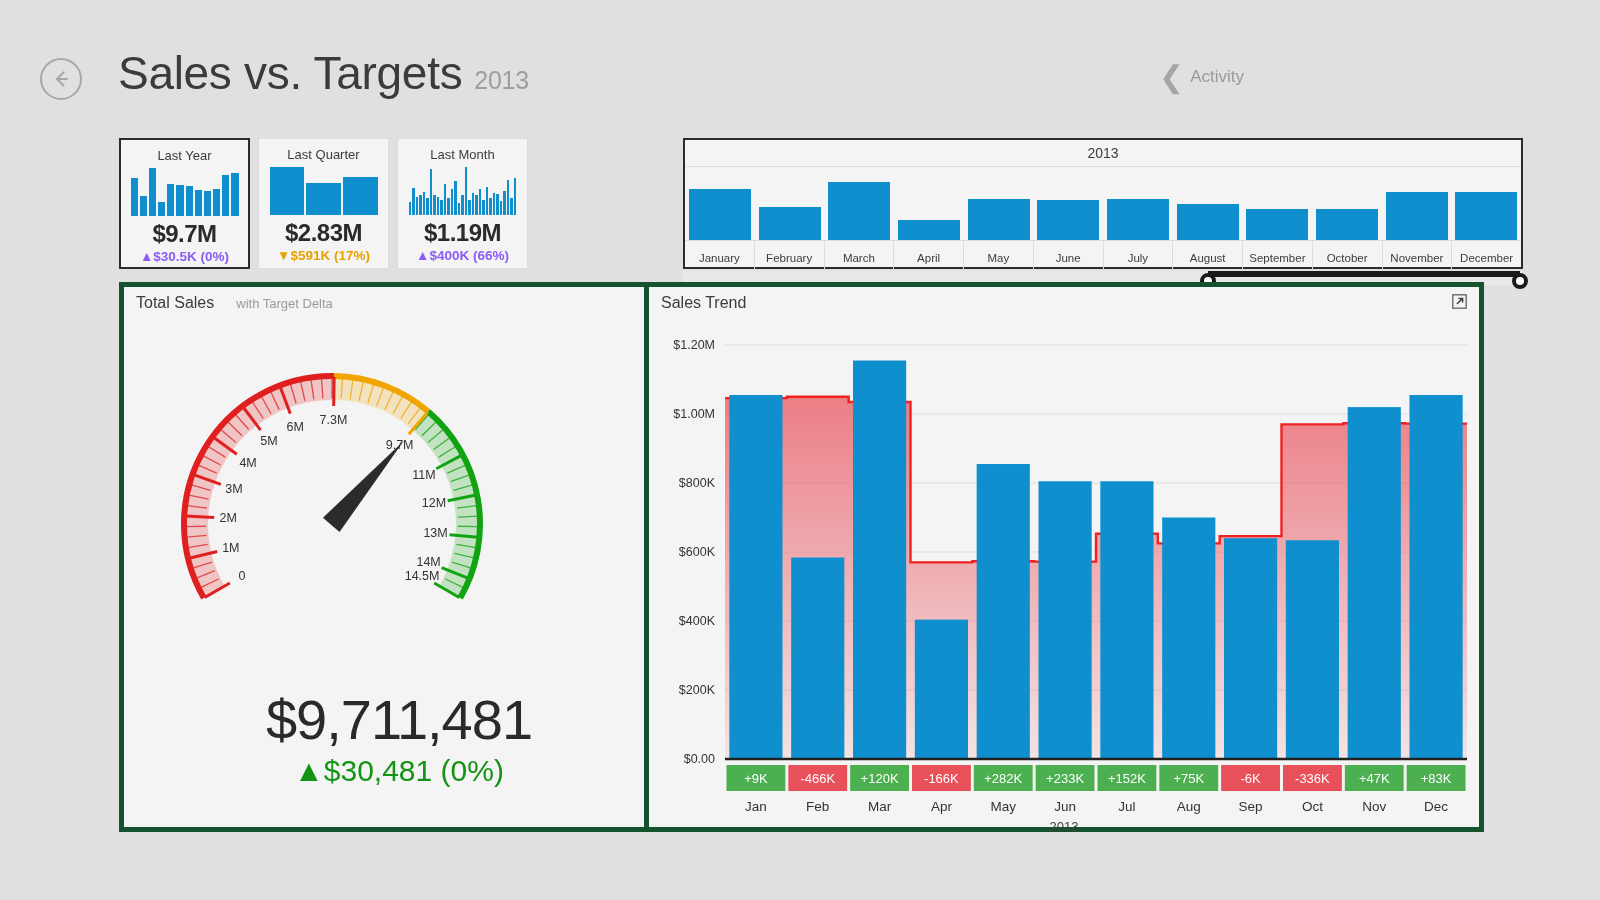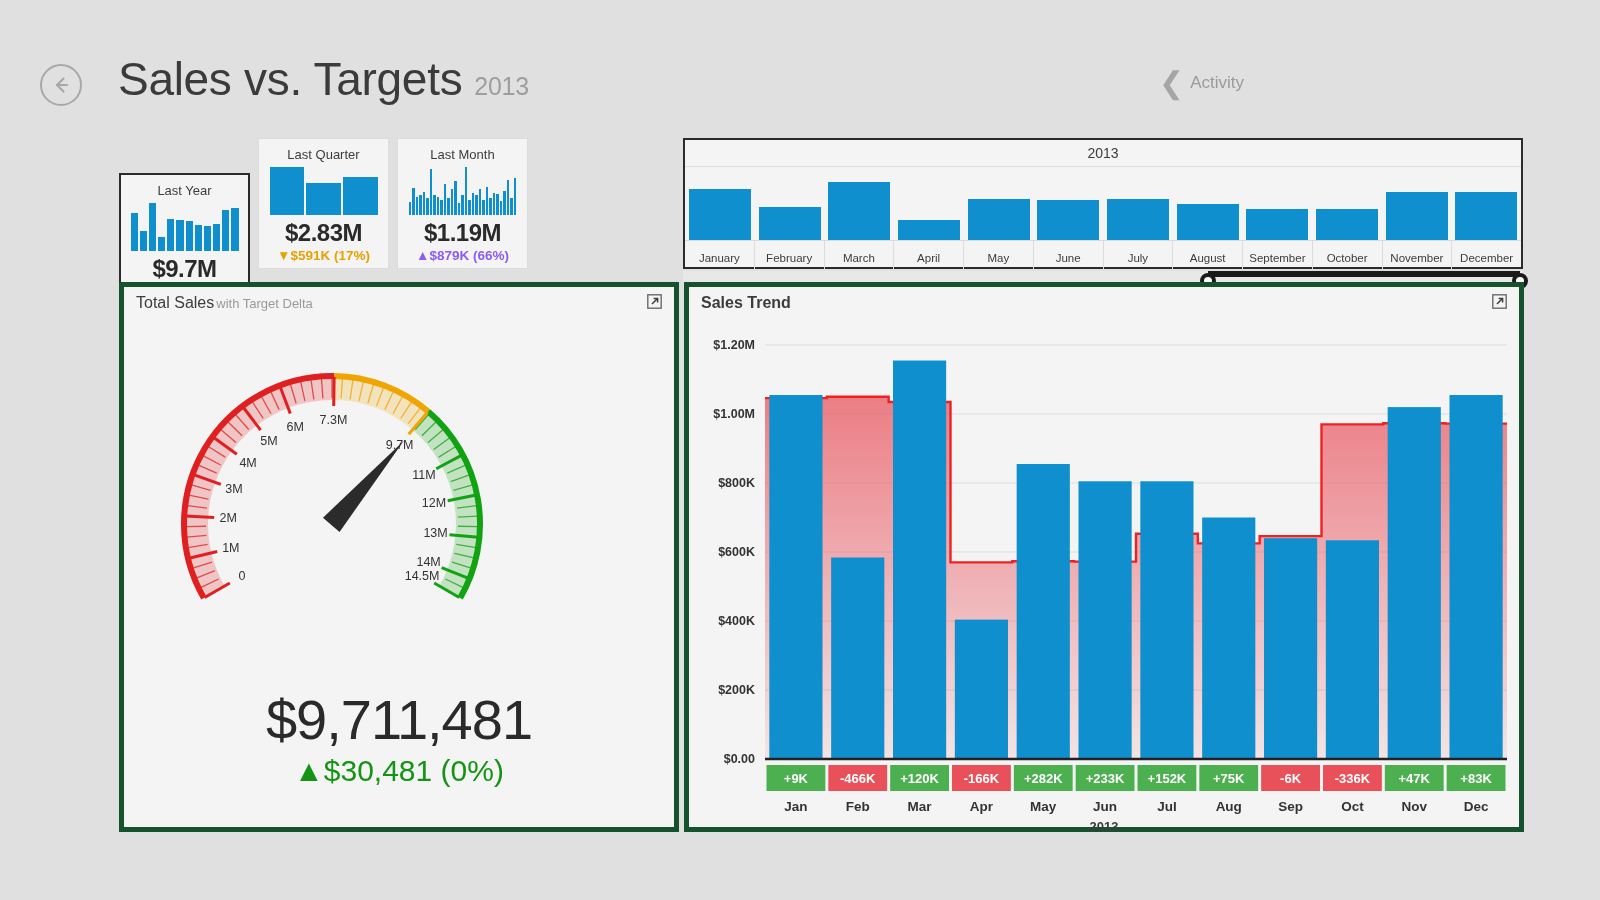--- a/index.html
+++ b/index.html
@@ -5,21 +5,21 @@
   * { box-sizing: border-box; margin: 0; padding: 0; }
   html, body {
     width: 1600px; height: 900px;
     background: #e0e0e0;
     font-family: "Liberation Sans", sans-serif;
     overflow: hidden;
   }
   .app { position: relative; width: 1600px; height: 900px; }
 
   
-  .header { position: absolute; left: 0; top: 6px; width: 1282px; height: 124px; }
+  .header { position: absolute; left: 0; top: 0; width: 1282px; height: 124px; }
   .back-btn {
     position: absolute; left: 40px; top: 58px;
     width: 42px; height: 42px; border-radius: 50%;
     border: 2px solid #a8a8a8; display: flex; align-items: center; justify-content: center;
     cursor: pointer;
   }
   .back-btn svg { display:block; }
   .page-title {
     position: absolute; left: 118px; top: 46px;
     font-size: 46px; font-weight: 300; color: #3b3b3b; letter-spacing: -0.3px;
@@ -34,21 +34,21 @@
   .activity .lbl { font-size: 17px; }
 
   
   .kpi-row { position: absolute; left: 119px; top: 138px; display: flex; gap: 8px; }
   .kpi-card {
     width: 131px; height: 131px; background: #f4f4f4;
     border: 1px solid #dcdcdc;
     display: flex; flex-direction: column; align-items: center;
     padding-top: 8px; cursor: pointer; position: relative;
   }
-  .kpi-card.selected { border: 2px solid #2b2b2b; margin-top: 35px; }
+  .kpi-card.selected { border: 2px solid #2b2b2b; }
   .kpi-title { font-size: 13px; color: #3c3c3c; margin-bottom: 5px; }
   .spark { height: 48px; width: 108px; display: flex; align-items: flex-end; gap: 2px; }
   .spark.dense { gap: 1px; }
   .spark i { background: #0f8fce; display: block; flex: 1 1 auto; }
   .kpi-value { font-size: 24px; font-weight: bold; color: #2a2a2a; margin-top: 4px; letter-spacing: -0.5px;}
   .kpi-delta { font-size: 13.5px; font-weight: bold; margin-top: 1px; }
   .kpi-delta.up { color: #8b5cf6; }
   .kpi-delta.down { color: #e8a200; }
 
   
@@ -79,25 +79,25 @@
     position: absolute; width: 16px; height: 16px; border-radius: 50%;
     background: #ffffff; border: 4px solid #1a1a1a; top: 2px; cursor: pointer;
   }
 
   
   .panel { position: absolute; background: #f4f4f4; border: 5px solid #14532d; }
   .panel-head {
     height: 32px; display: flex; align-items: center; padding: 0 12px;
     font-size: 16px; color: #3c3c3c;
   }
-  .panel-head .sub2 { color: #9a9a9a; font-size: 13px; margin-left: 2px; }
+  .panel-head .sub2 { color: #9a9a9a; font-size: 13px; margin-left: 22px; }
   .expand-ico { margin-left: auto; cursor: pointer; }
 
   .panel-gauge { left: 119px; top: 282px; width: 560px; height: 550px; }
-  .panel-trend { left: 684px; top: 282px; width: 840px; height: 550px; font-weight: bold; }
+  .panel-trend { left: 644px; top: 282px; width: 840px; height: 550px; }
 
   .gauge-wrap { position: relative; width: 100%; height: 360px; }
   .gauge-num {
     text-align: center; font-size: 56px; font-weight: 300; color: #2a2a2a;
     margin-top: 8px; letter-spacing: -1px;
   }
   .gauge-delta { text-align: center; font-size: 30px; color: #149414; font-weight: 300; margin-top: 2px; }
 
   .trend-wrap { position: relative; width: 100%; height: 514px; }
   .axis-title { text-align: center; font-size: 13px; color: #3c3c3c; margin-top: -14px; }
@@ -182,21 +182,21 @@
           <i style="height: 35.4167%;"></i>
           <i style="height: 45.8333%;"></i>
           <i style="height: 43.75%;"></i>
           <i style="height: 29.1667%;"></i>
           <i style="height: 50%;"></i>
           <i style="height: 72.9167%;"></i>
           <i style="height: 35.4167%;"></i>
           <i style="height: 77.0833%;"></i>
         </div>
         <div class="kpi-value">$1.19M</div>
-        <div class="kpi-delta up">▲$879K (66%)</div>
+        <div class="kpi-delta up">▲$400K (66%)</div>
       </div>
     </div>
 
   <div class="timeline">
     <div class="tl-year">2013</div>
     <div class="tl-plot" id="tl-plot">
         <div class="tl-col">
           <i style="height: 51.3714px;"></i>
         </div>
         <div class="tl-col">

